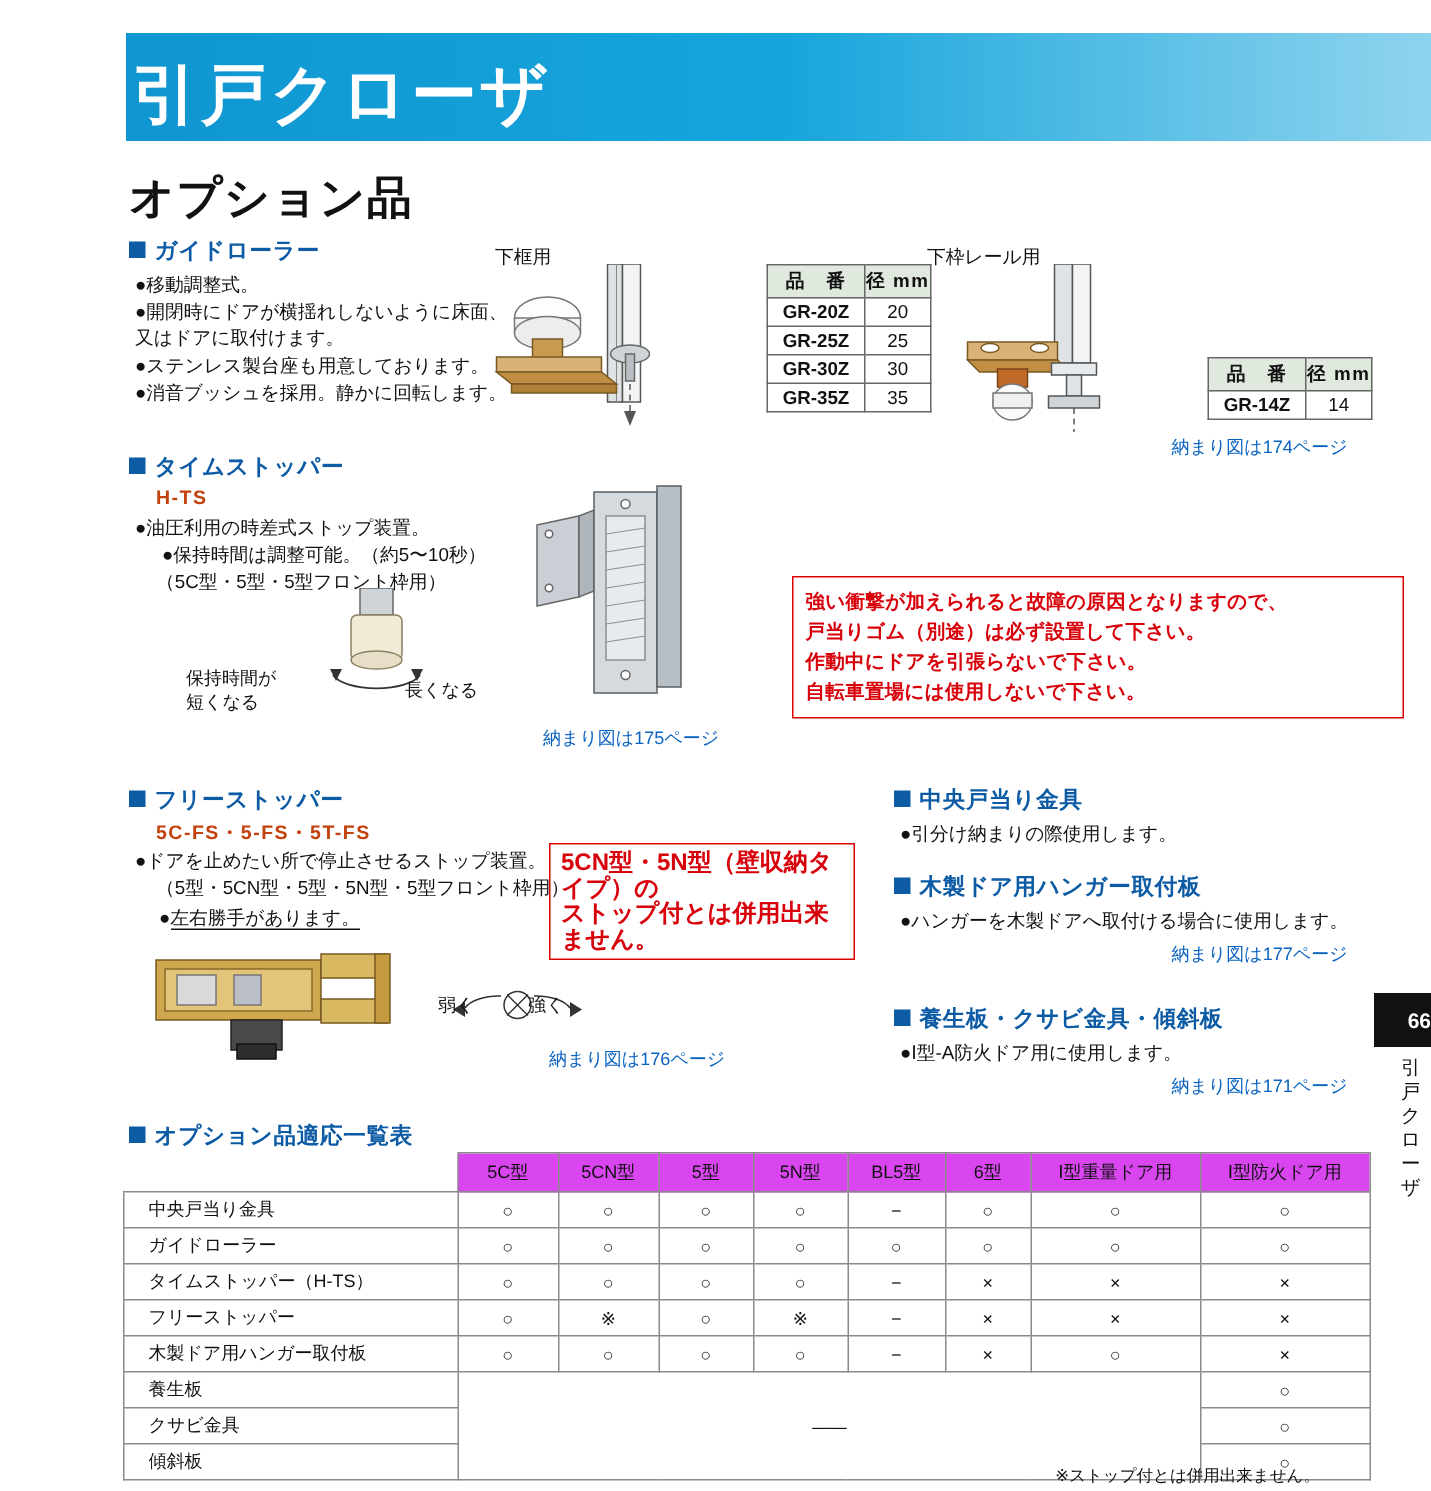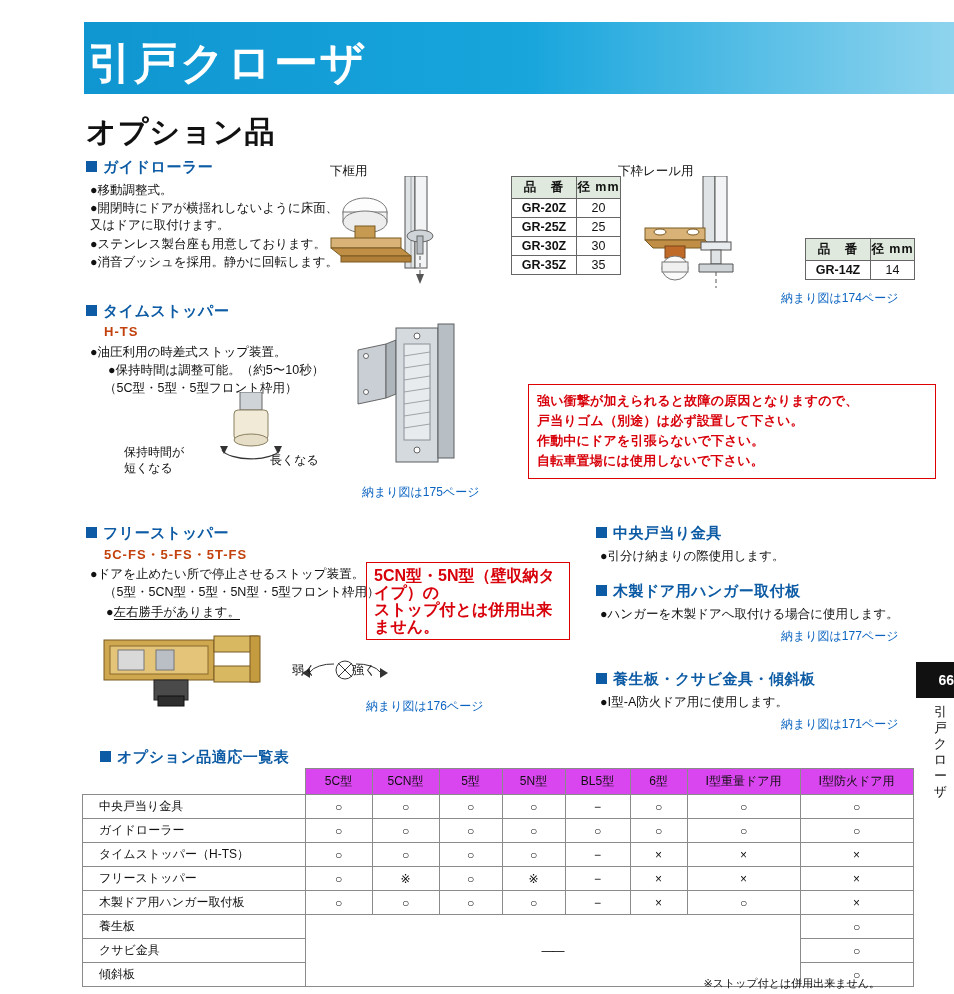--- a/index.html
+++ b/index.html
@@ -277,21 +277,21 @@
 <div class="page-ref" style="left:781px;top:628px;">納まり図は177ページ</div>
 
 <div class="sec-h" style="left:596px;top:670px;">
   <span class="sq"></span><span>養生板・クサビ金具・傾斜板</span>
 </div>
 <div class="bul" style="left:600px;top:694px;width:330px;">
   ●<span>Ⅰ型-A防火ドア用に使用します。</span>
 </div>
 <div class="page-ref" style="left:781px;top:716px;">納まり図は171ページ</div>
 
-<div class="sec-h" style="left:100px;top:748px;text-align:center;">
+<div class="sec-h" style="left:86px;top:748px;text-align:center;">
   <span class="sq"></span><span>オプション品適応一覧表</span>
 </div>
 
 <table class="cmp">
   <thead>
     <tr>
       <th class="c0" style="width:218px;"></th>
       <th style="width:62px;">5C型</th>
       <th style="width:62px;">5CN型</th>
       <th style="width:58px;">5型</th>

